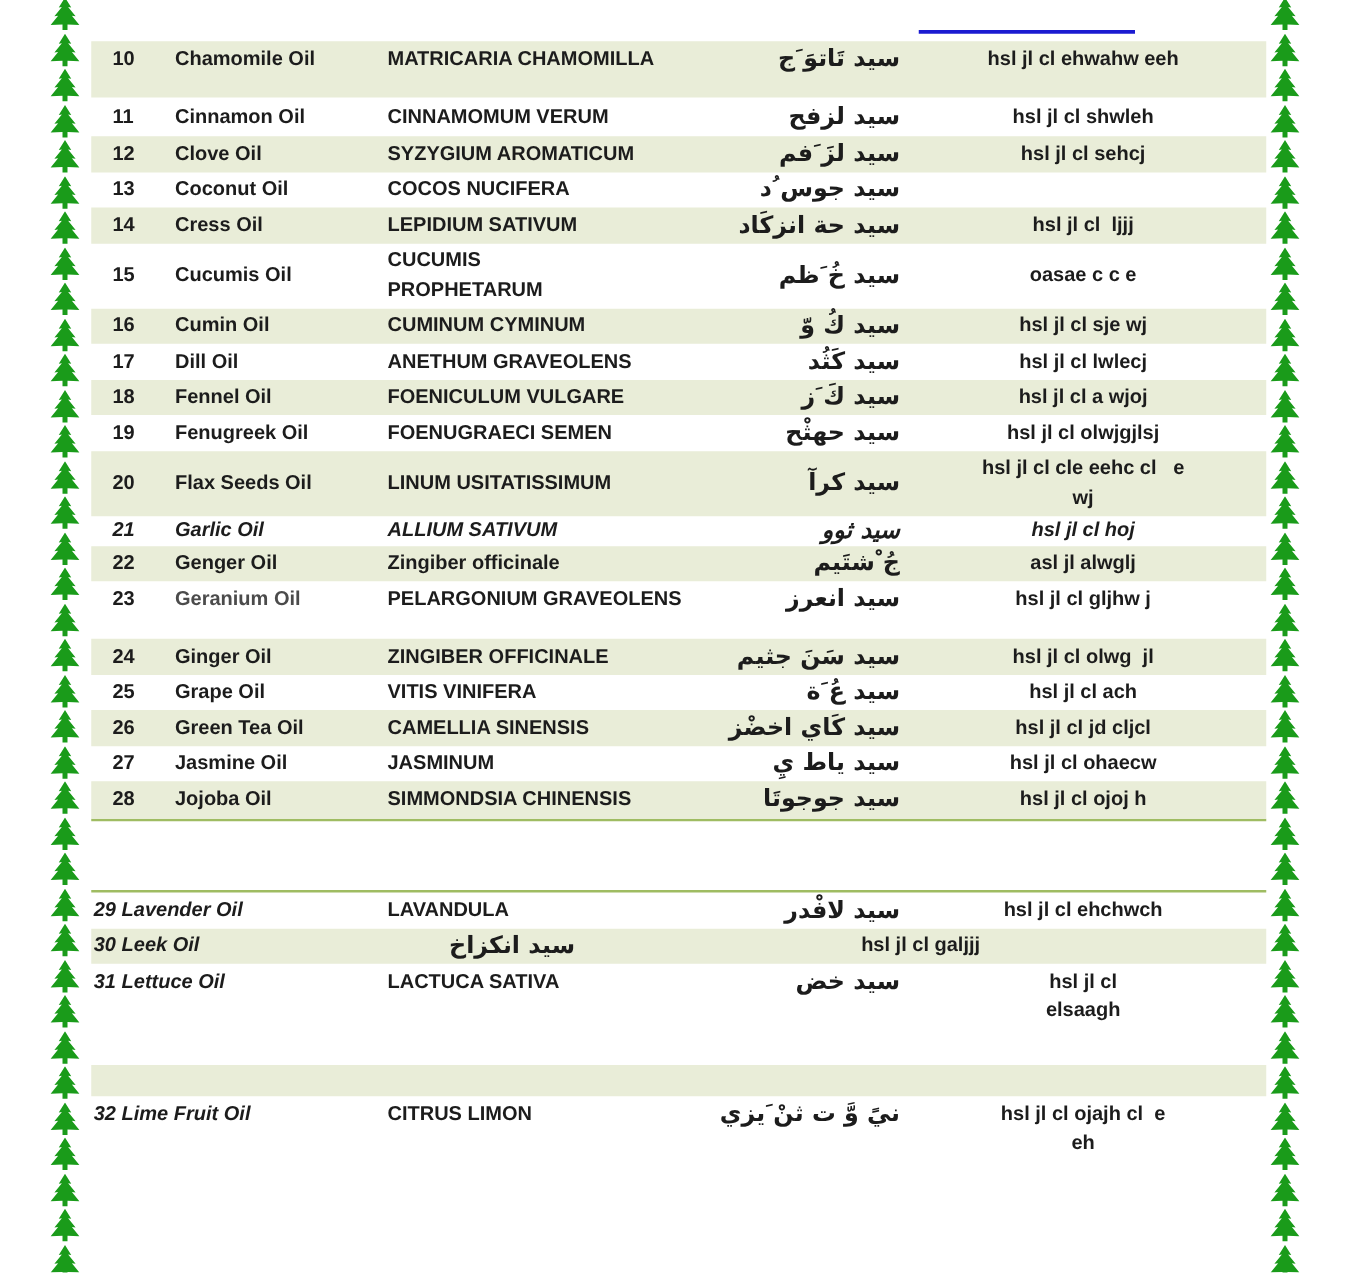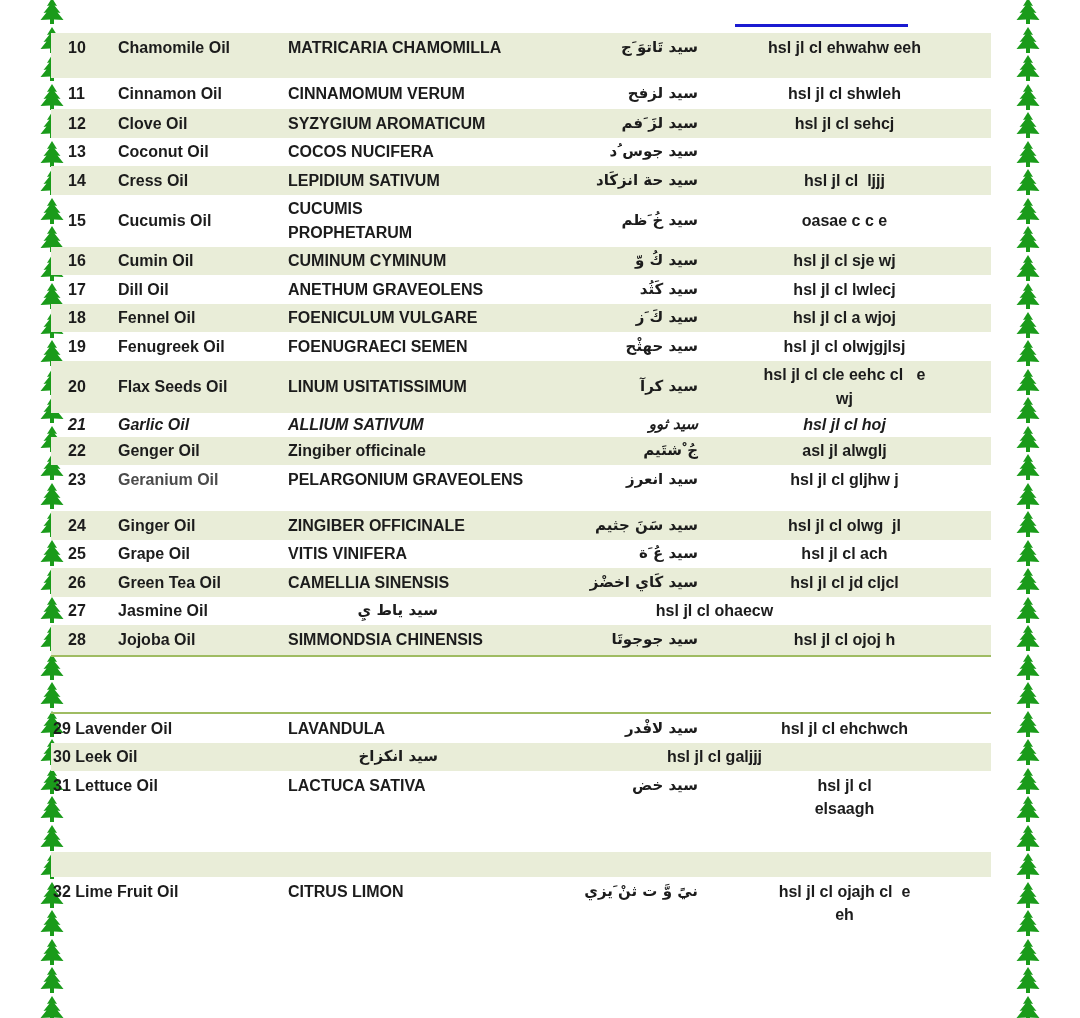--- a/index.html
+++ b/index.html
@@ -8,41 +8,41 @@
     background:#ffffff;
     font-family:"Liberation Sans", sans-serif;
   }
   .tree-col{position:absolute;top:-2px;display:flex;flex-direction:column;gap:1.5px;}
   .tree-col.left{left:39px;}
   .tree-col.right{left:1015px;}
   .tree{width:26px;height:27px;display:block;flex:0 0 auto;}
 
   .blue-line{position:absolute;left:735px;top:24px;width:173px;height:3px;background:var(--underline,#1b1bd1);}
 
-  .oil-table{position:absolute;left:51px;width:940px;}
+  .oil-table{position:absolute;left:73px;width:940px;}
   .t1{top:33px;border-bottom:2px solid var(--tborder,#9fbc62);}
   .t2{top:712px;border-top:2px solid var(--tborder,#9fbc62);}
 
   .t-row{display:flex;align-items:center;box-sizing:border-box;padding:2.5px 0;min-height:28.5px;}
   .t-row.shaded{background:var(--shade,#e9edd8);}
   .v-pad-tall{min-height:45px;align-items:flex-start;}
   .v-h31{min-height:31px;}
   .v-h24{min-height:24px;padding:0;font-style:italic;}
   .v-pad-med{min-height:46px;align-items:flex-start;}
   .v-h30{min-height:30px;}
   .v-pad-xl{min-height:81px;align-items:flex-start;}
   .v-h55{min-height:55px;align-items:flex-start;}
   .v-spacer{min-height:25px;height:25px;padding:0;}
 
   .c{box-sizing:border-box;line-height:23.5px;font-weight:bold;font-size:16px;color:var(--txt,#1c1c1c);}
   .c-num{width:67px;padding-left:17px;}
   .c-name{width:170px;}
-  .c-numname{width:237px;padding-left:2px;}
+  .c-numname{width:237px;padding-left:2px;font-style:italic;}
   .c-latin{width:260px;white-space:pre-wrap;}
-  .c-ar{width:150px;text-align:right;direction:rtl;font-family:"DejaVu Sans", sans-serif;font-size:15px;line-height:23.5px;}
+  .c-ar{width:150px;text-align:right;direction:rtl;font-family:"DejaVu Sans", sans-serif;font-size:19px;line-height:23.5px;}
   .c-trans{flex:1;text-align:center;white-space:pre-wrap;}
   .muted{color:var(--muted,#4b4b4b);}
 </style>
 </head>
 <body style="--shade: #e9edd8; --tborder: #9fbc62; --underline: #1b1bd1; --txt: #1c1c1c; --muted: #4b4b4b;">
 
 <div class="tree-col left">
     <svg viewBox="0 0 26 27" class="tree">
       <polygon points="13,0 18,8 15.5,7.5 21.5,15 18.5,14.5 24.5,22 15,21.5 15,26 11,26 11,21.5 1.5,22 7.5,14.5 4.5,15 10.5,7.5 8,8" fill="#1a9b1a"></polygon>
     </svg>
@@ -382,20 +382,21 @@
     <div class="t-row shaded">
       <span class="c c-num">26</span>
       <span class="c c-name">Green Tea Oil</span>
       <span class="c c-latin">CAMELLIA SINENSIS</span>
       <span class="c c-ar">سيد كَاي اخضْز</span>
       <span class="c c-trans">hsl jl cl jd cljcl</span>
     </div>
     <div class="t-row">
       <span class="c c-num">27</span>
       <span class="c c-name">Jasmine Oil</span>
+      <span class="c c-latin">JASMINUM</span>
       <span class="c c-ar">سيد ياط يِ</span>
       <span class="c c-trans">hsl jl cl ohaecw</span>
     </div>
     <div class="t-row shaded v-h30">
       <span class="c c-num">28</span>
       <span class="c c-name">Jojoba Oil</span>
       <span class="c c-latin">SIMMONDSIA CHINENSIS</span>
       <span class="c c-ar">سيد جوجوتَا</span>
       <span class="c c-trans">hsl jl cl ojoj h</span>
     </div>

